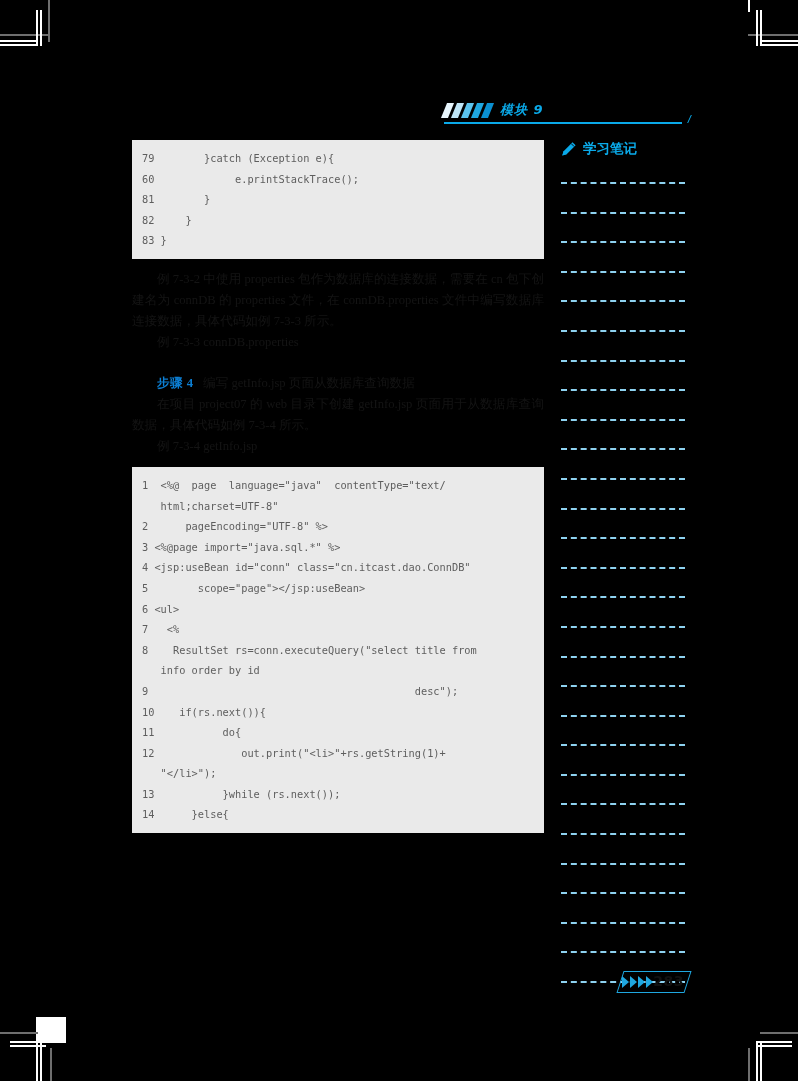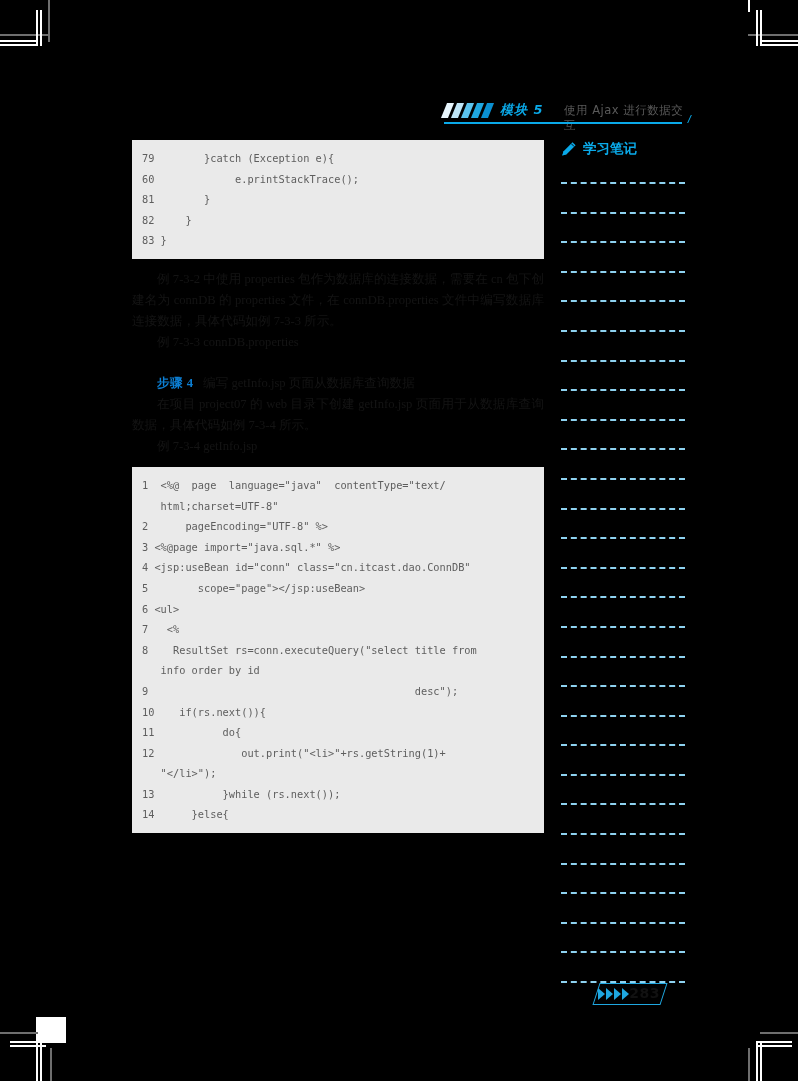--- a/index.html
+++ b/index.html
@@ -73,21 +73,21 @@
     font-family:"DejaVu Sans", sans-serif;
     margin-bottom:24px;
   }
   .pencil{display:block;}
   .noteline{
     height:0;border-top:2.3px dashed #8ed2f0;
     margin-bottom:27.6px;width:124px;
   }
 
   
-  .folio{position:absolute;left:596px;top:971px;width:68px;height:24px;margin-top:12px;}
+  .folio{position:absolute;left:620px;top:971px;width:68px;height:24px;}
   .folio-box{
     position:absolute;left:0;top:0;width:68px;height:22px;
     border:1.4px solid #1fa7e0;
     transform:skewX(-18deg);
     box-sizing:border-box;
   }
   .folio-num{
     position:absolute;right:4px;top:2px;
     color:#111;font-weight:bold;font-size:14px;letter-spacing:0.5px;
     font-family:"DejaVu Sans", sans-serif;
@@ -129,22 +129,21 @@
 <div class="crop" style="left:760px;top:1043px;width:2px;height:38px;"></div>
 
 <div class="header">
   <div class="hdr-stripes">
     <div class="stripe" style="left:0px;background:#e8f6fd;"></div>
     <div class="stripe" style="left:10px;background:#bfe6f8;"></div>
     <div class="stripe" style="left:20px;background:#5bc4ee;"></div>
     <div class="stripe" style="left:30px;background:#1fa7e0;"></div>
     <div class="stripe" style="left:40px;background:#0a8fd0;"></div>
   </div>
-  <div class="hdr-module">模块 5</div>
-  <div class="hdr-title">使用 Ajax 进行数据交互</div>
+  <div class="hdr-module">模块 9</div>
   <div class="hdr-rule"></div>
   <div class="hdr-rule-tail"></div>
 </div>
 
 <div class="main">
 
   <div class="codeblock">79        }catch (Exception e){
 60             e.printStackTrace();
 81        }
 82     }

